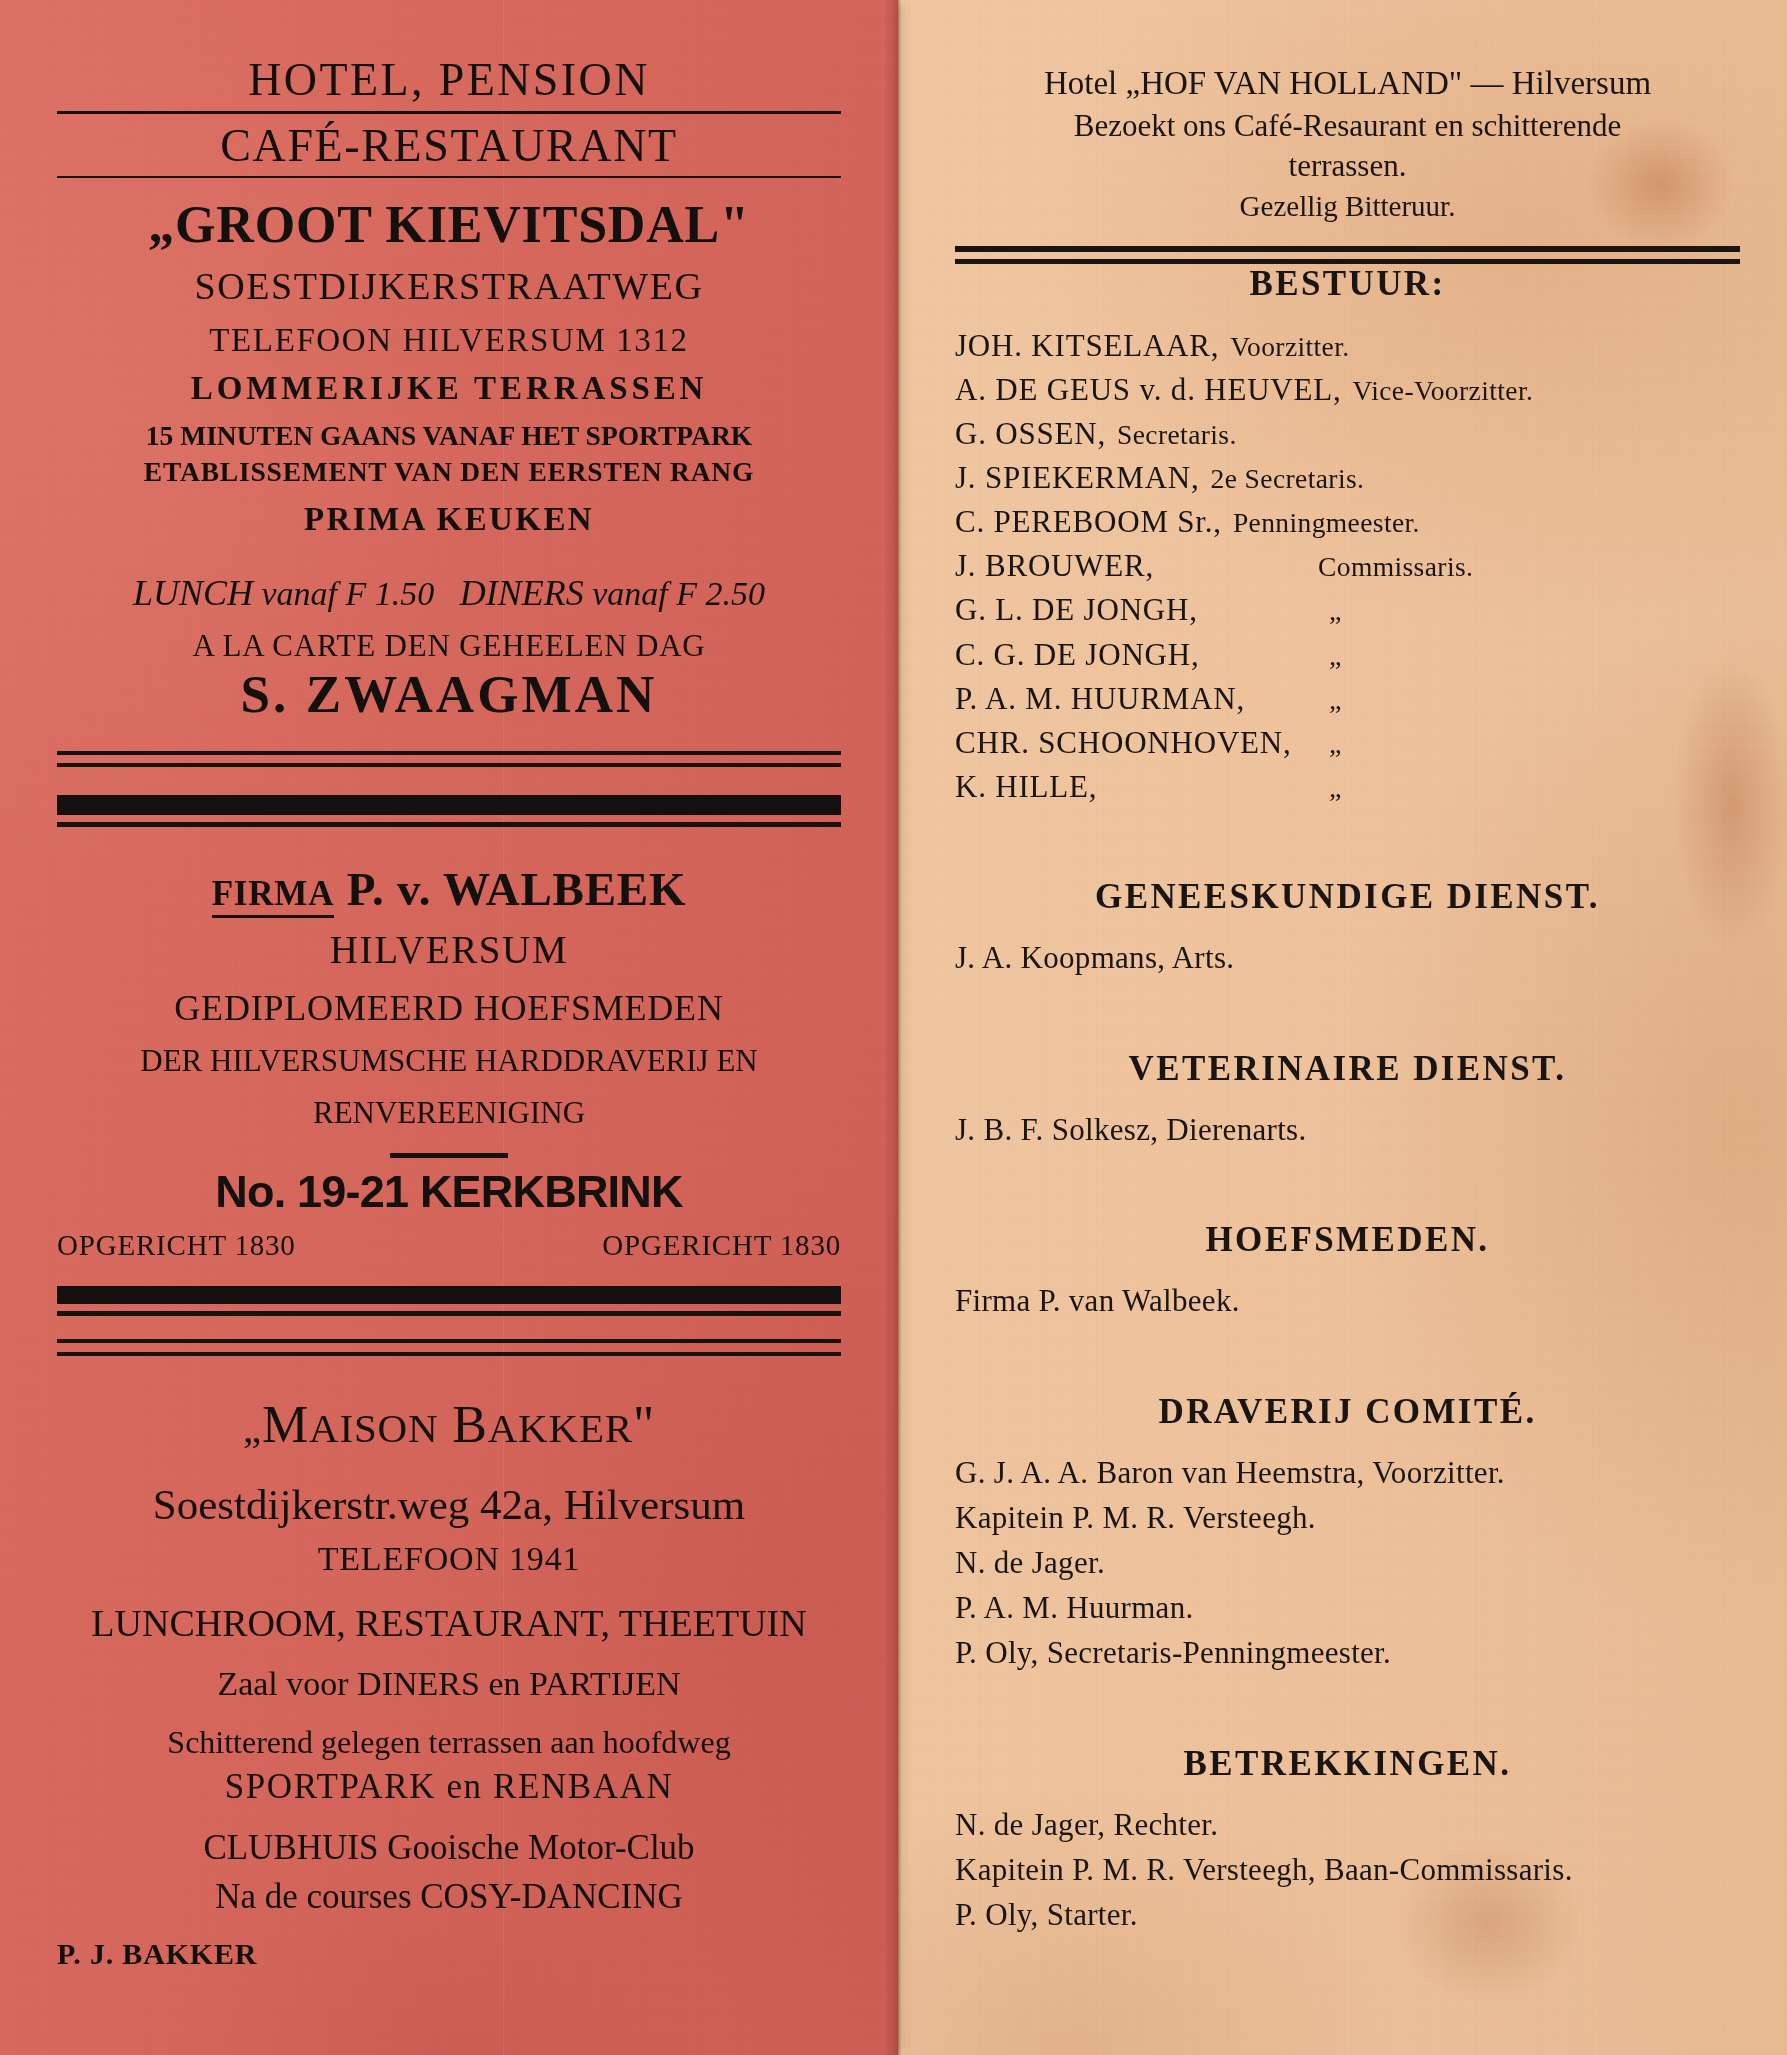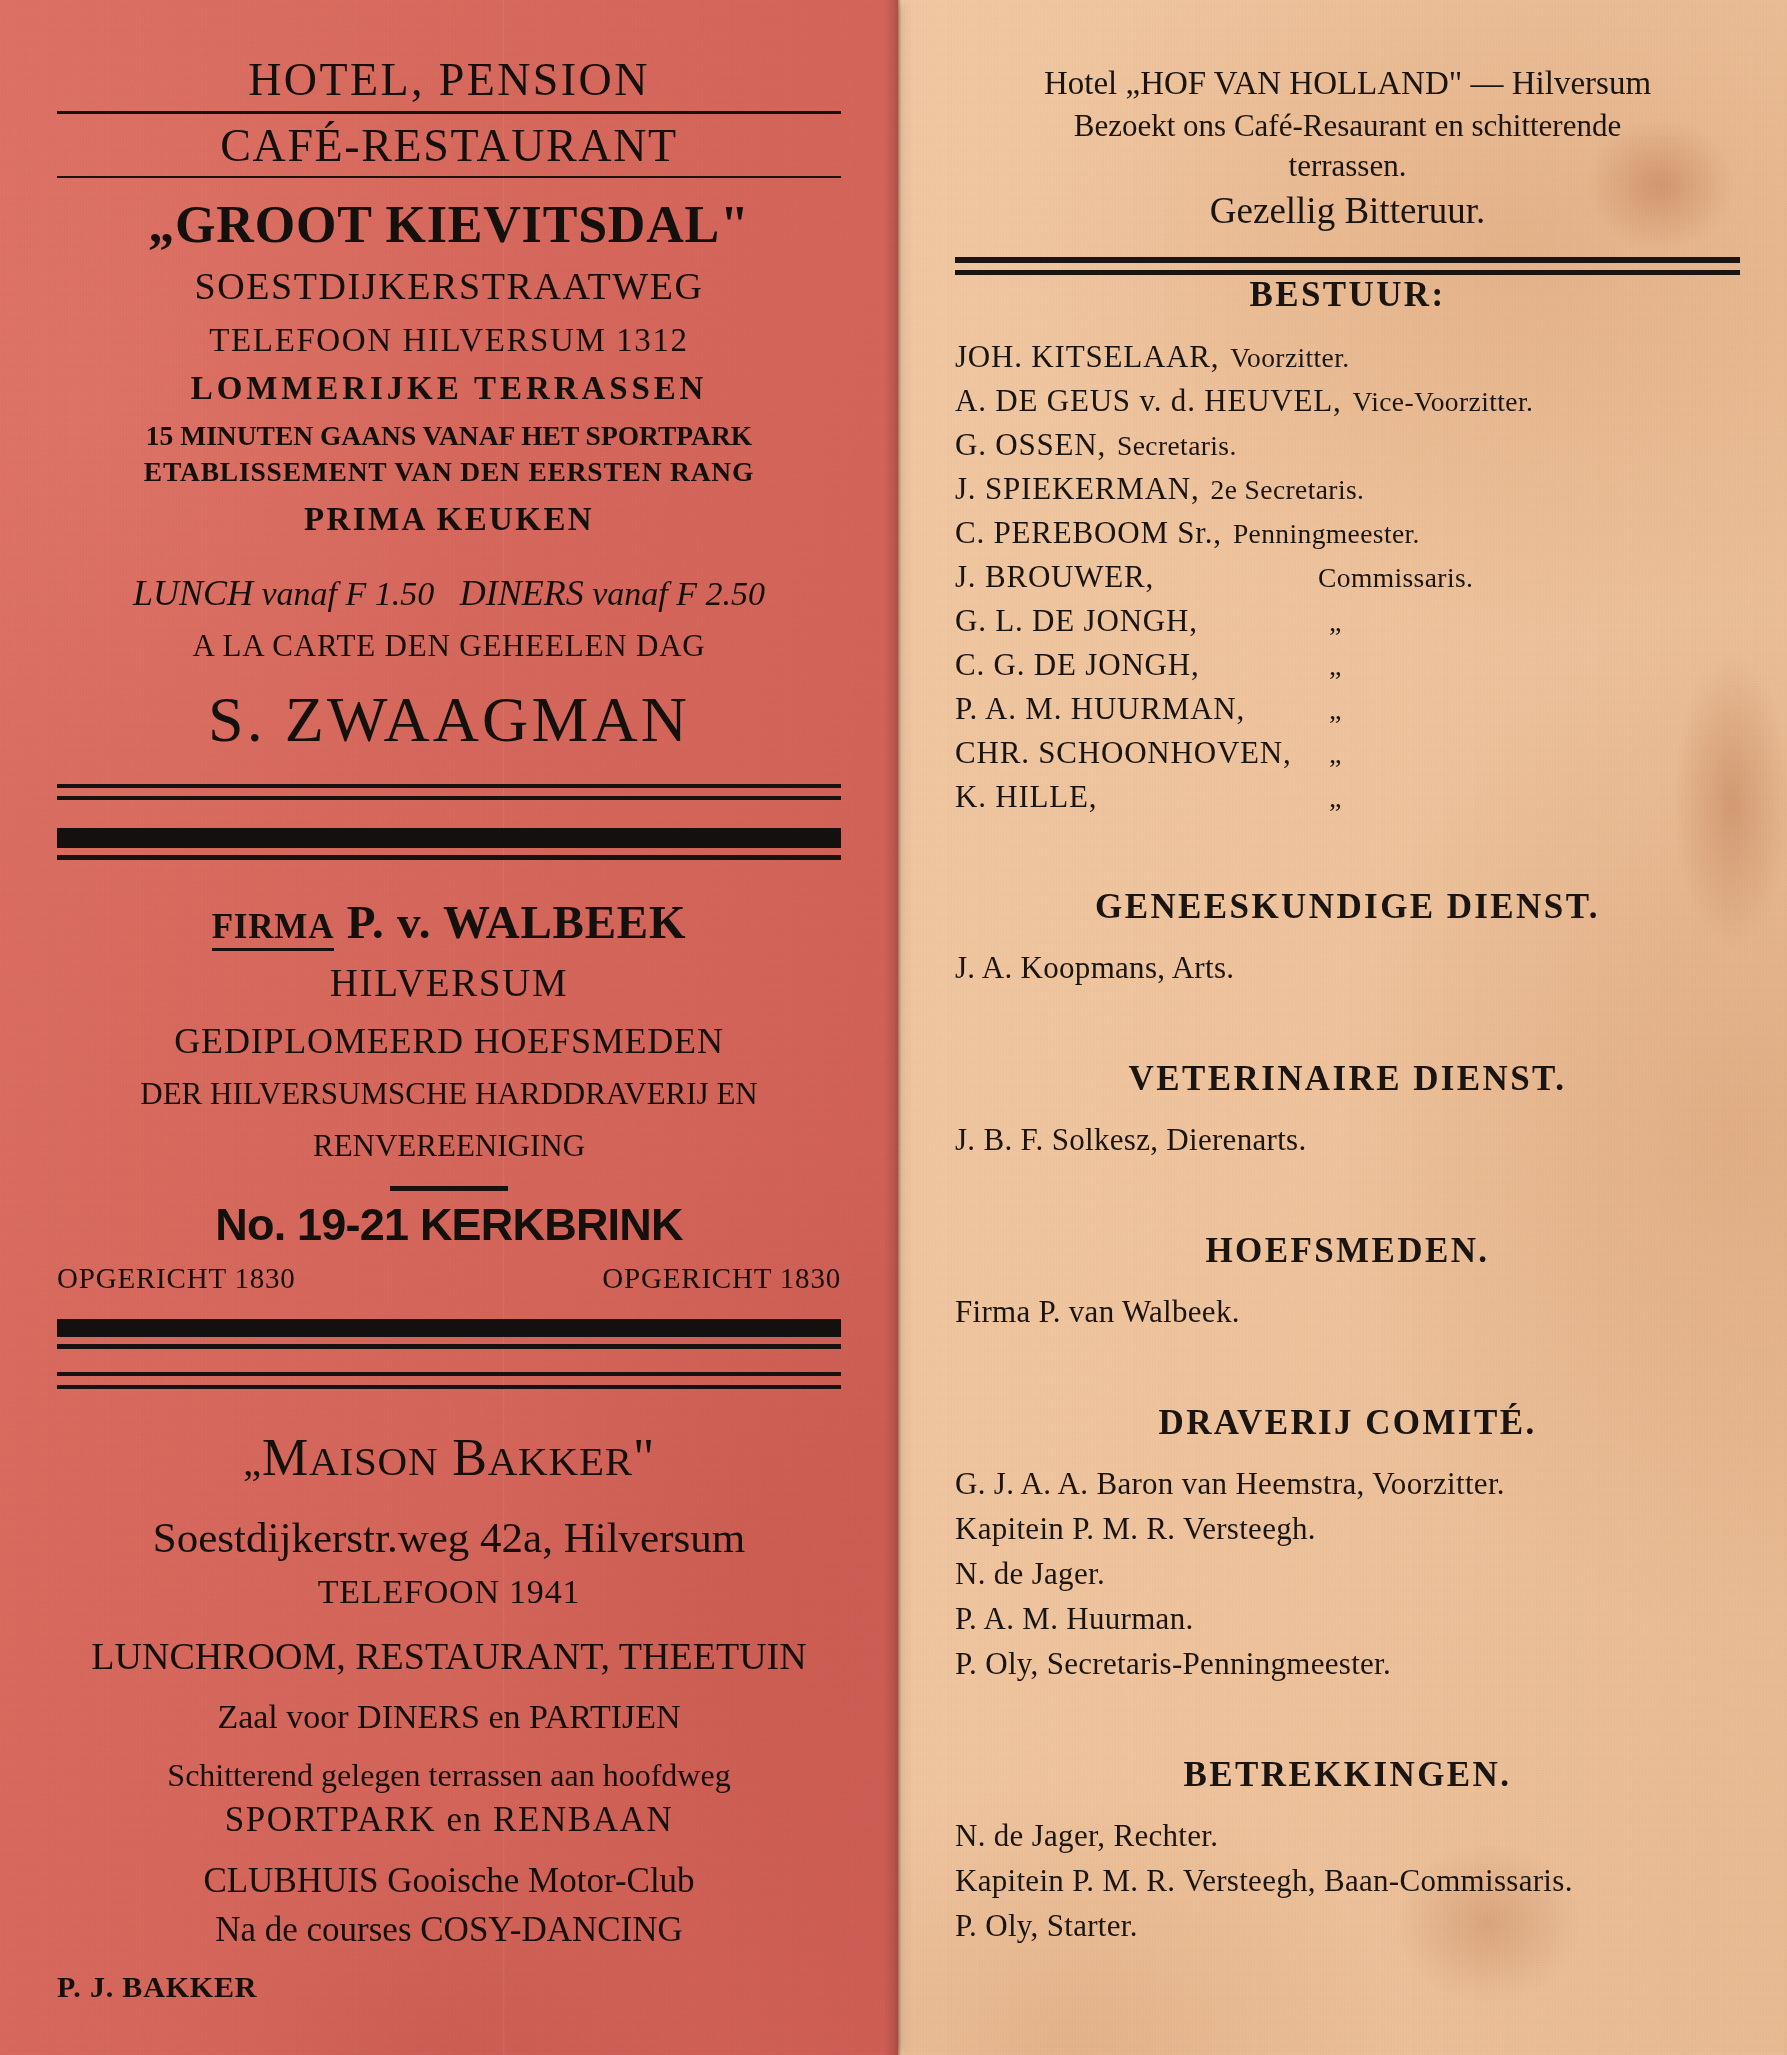--- a/index.html
+++ b/index.html
@@ -106,21 +106,21 @@
   }
   .kv-street { font-size: 38px; letter-spacing: 1.6px; margin-top: 11px; }
   .kv-tel    { font-size: 33px; letter-spacing: 1.6px; margin-top: 14px; }
   .kv-terr   { font-size: 33px; letter-spacing: 3.9px; margin-top: 11px; font-weight: bold; }
   .kv-sm     { font-size: 27.5px; letter-spacing: 0px; margin-top: 12.6px; font-weight: bold; }
   .kv-sm2    { font-size: 27.5px; letter-spacing: 0.8px; margin-top: 4.7px; font-weight: bold; }
   .kv-prima  { font-size: 33px; letter-spacing: 2.4px; margin-top: 12.6px; font-weight: bold; }
   .kv-lunch  { font-size: 34px; margin-top: 34px; font-style: italic; }
   .kv-lunch .bg { font-size: 36px; }
   .kv-ala    { font-size: 31px; letter-spacing: 0.8px; margin-top: 14px; }
-  .kv-owner  { font-size: 64px; font-weight: normal; letter-spacing: 3.1px; margin-top: 19px; }
+  .kv-owner  { font-size: 53px; font-weight: bold; letter-spacing: 3.1px; }
 
   .sep-block { margin-top: 27px; }
   .sep-block .t1 { height: 3.9px; background: #17120f; }
   .sep-block .gap1 { height: 8.6px; }
   .sep-block .t2 { height: 3.9px; background: #17120f; }
   .sep-block .gap2 { height: 28px; }
   .sep-block .thick { height: 19.6px; background: #141010; }
   .sep-block .gap3 { height: 7px; }
   .sep-block .t3 { height: 4.7px; background: #17120f; }
 
@@ -151,21 +151,21 @@
   .mb-l2 .sc { font-size: 34px; }
   .mb-l3   { font-size: 32px; margin-top: 20.4px; }
   .mb-l4   { font-size: 35px; letter-spacing: 1.6px; margin-top: 6.3px; }
   .mb-l5   { font-size: 35px; margin-top: 20.4px; }
   .mb-l6   { font-size: 35px; margin-top: 9.4px; }
   .mb-sign { font-size: 30px; font-weight: bold; letter-spacing: 0.8px; margin-top: 20.4px; }
 
   
   .hh-l1 { font-size: 33px; letter-spacing: 0px; padding-top: 61px; line-height: 1.35; }
   .hh-l2 { font-size: 31px; line-height: 1.32; }
-  .hh-l3 { font-size: 37px; line-height: 1.32; }
+  .hh-l3 { font-size: 29px; line-height: 1.32; }
 
   .dbl-rule { margin-top: 20.4px; }
   .dbl-rule .a { height: 6.3px; background: #1a1512; }
   .dbl-rule .g { height: 7px; }
   .dbl-rule .b { height: 4.7px; background: #1a1512; }
 
   .sec-title {
     font-size: 35px; font-weight: bold; letter-spacing: 2.4px;
     text-align: center;
   }

